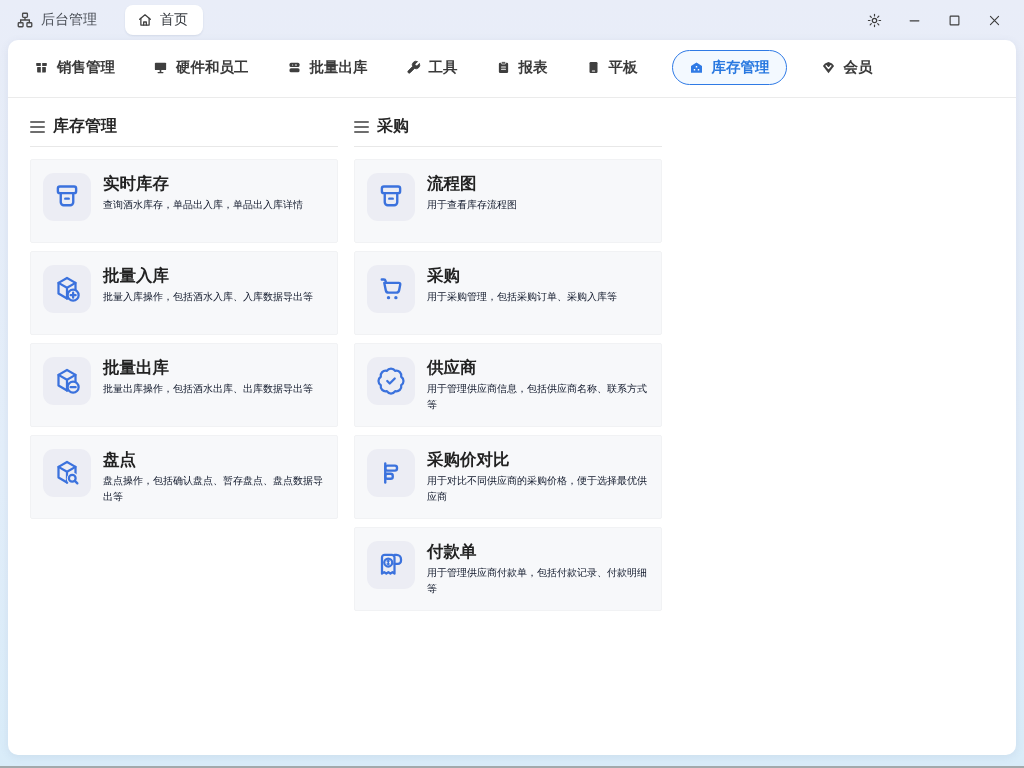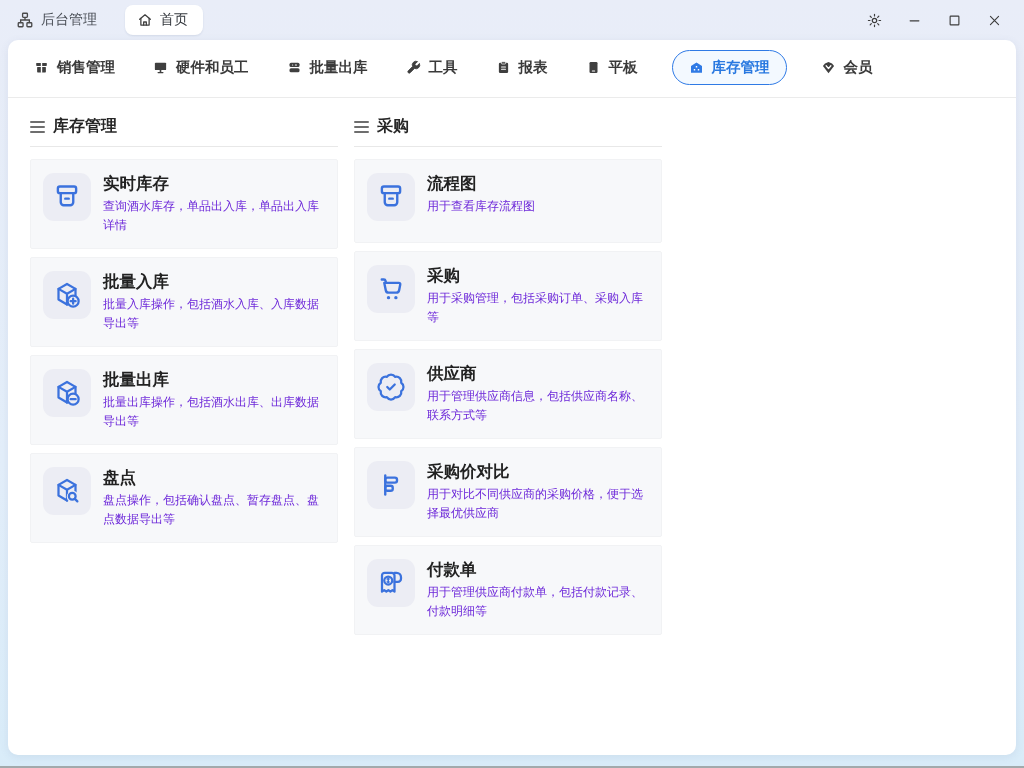--- a/index.html
+++ b/index.html
@@ -63,21 +63,21 @@
     display:flex; gap:12px; align-items:flex-start;
     background:#f7f8fa; border:1px solid #f1f2f4; border-radius:2px;
     padding:13px 12px; min-height:84px; margin-bottom:8px; cursor:default;
   }
   .icon-tile {
     flex:0 0 48px; width:48px; height:48px; border-radius:11px;
     background:#ecedf4; display:flex; align-items:center; justify-content:center;
   }
   .card-body { flex:1; min-width:0; }
   .card-title { font-size:16.5px; font-weight:700; color:#222; line-height:1.25; }
-  .card-desc { font-size:12px; color:#6d28d9; line-height:1.6; margin-top:3px; }
+  .card-desc { font-size:10px; color:#0f172a; line-height:1.6; margin-top:3px; }
   .burger { display:inline-flex; flex-direction:column; gap:3px; width:15px; }
   .burger i { display:block; height:2px; background:#6e6e6e; border-radius:1px; }
   svg { display:block; }
 </style>
 </head>
 <body>
 
 <div class="titlebar">
   <div class="app-id">
     <span>

